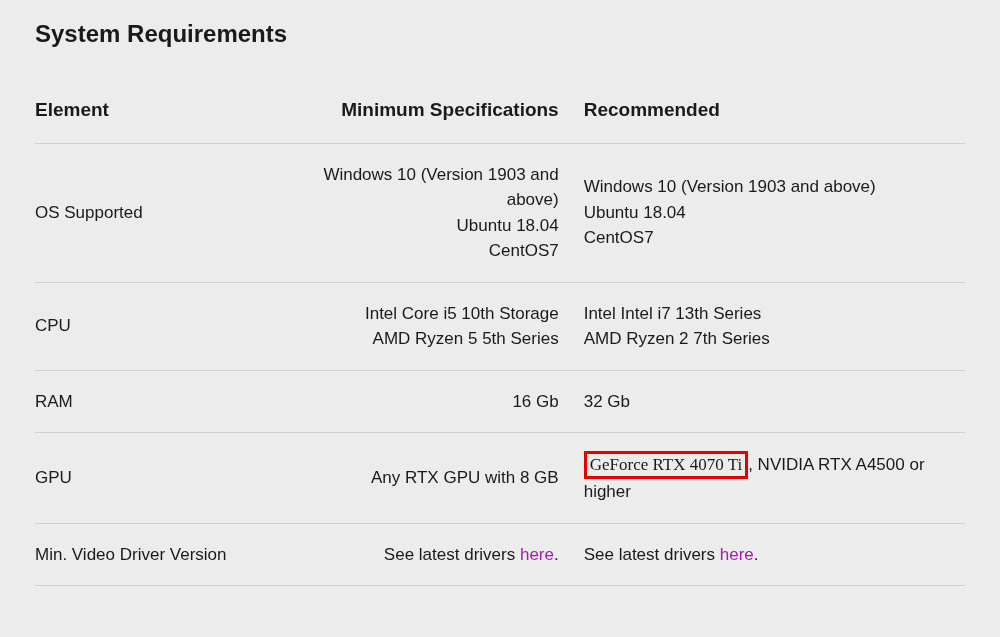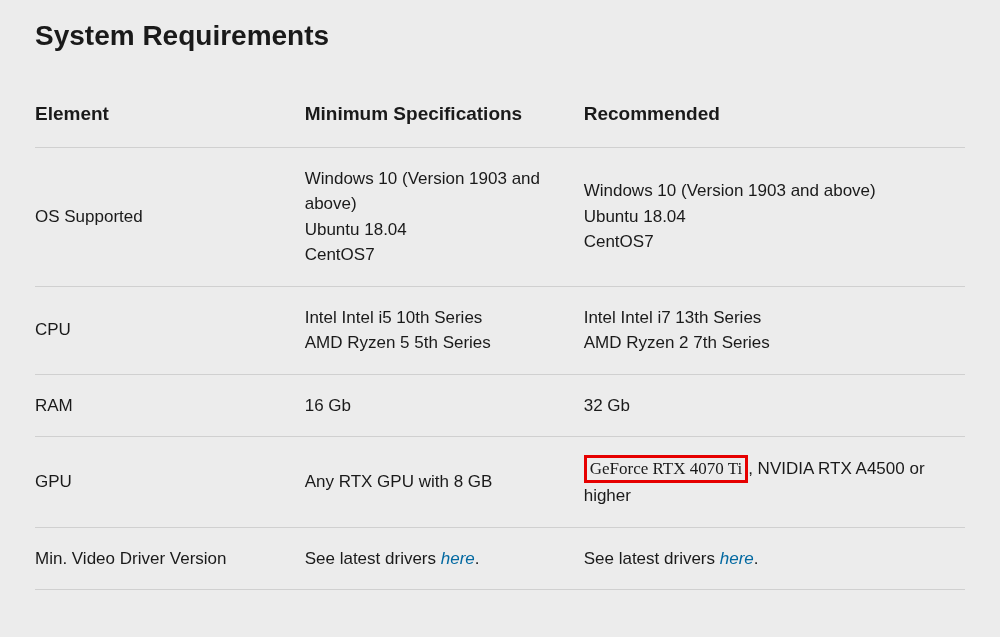--- a/index.html
+++ b/index.html
@@ -8,48 +8,47 @@
       box-sizing: border-box;
     }
     body {
       background: #ececec;
       font-family: -apple-system, BlinkMacSystemFont, "Segoe UI", Helvetica, Arial, sans-serif;
       color: #1a1a1a;
       padding: 20px 35px;
       width: 1000px;
     }
     h2 {
-      font-size: 28px;
+      font-size: 24px;
       font-weight: 700;
       margin-bottom: 30px;
     }
     table {
       width: 100%;
       border-collapse: collapse;
     }
     th, td {
       text-align: left;
       padding: 18px 0;
       border-bottom: 1px solid #d0d0d0;
       vertical-align: middle;
       font-size: 17px;
       line-height: 1.5;
     }
     th {
       font-weight: 600;
       font-size: 19px;
     }
     .col-element { width: 29%; padding-right: 10px; }
-    .col-min { width: 30%; padding-right: 25px; }
+    .col-min { width: 30%; padding-right: 25px; text-align: right; }
     .col-rec { width: 41%; padding-right: 10px; }
     a.link {
-      color: #0369a1;
+      color: #a21caf;
       text-decoration: none;
       font-weight: 400;
-      font-style: italic;
     }
     .highlight {
       border: 3px solid #e60000;
       padding: 1px 3px;
       display: inline-block;
       line-height: 1.2;
       font-family: Liberation Serif, serif;
     }
   </style>
 </head>
@@ -75,21 +74,21 @@
       </td>
       <td class="col-rec">
         <span>Windows 10 (Version 1903 and above)</span><br>
         <span>Ubuntu 18.04</span><br>
         <span>CentOS7</span>
       </td>
     </tr>
     <tr>
       <td class="col-element">CPU</td>
       <td class="col-min">
-        <span>Intel Intel i5 10th Series</span><br>
+        <span>Intel Core i5 10th Storage</span><br>
         <span>AMD Ryzen 5 5th Series</span>
       </td>
       <td class="col-rec">
         <span>Intel Intel i7 13th Series</span><br>
         <span>AMD Ryzen 2 7th Series</span>
       </td>
     </tr>
     <tr>
       <td class="col-element">RAM</td>
       <td class="col-min">16 Gb</td>

